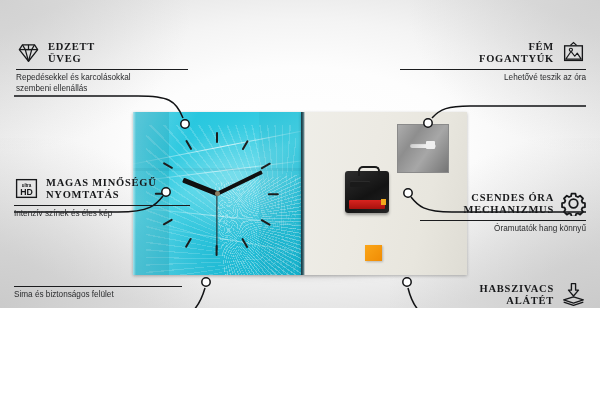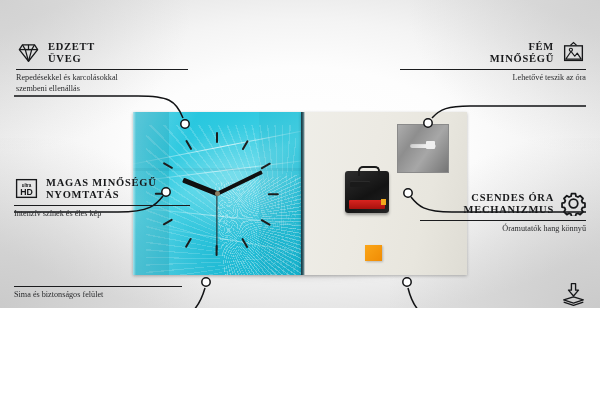--- a/index.html
+++ b/index.html
@@ -92,21 +92,21 @@
 
   
   .feat{position:absolute;}
   .feat .head{display:flex;align-items:center;gap:7px;}
   .feat.left .head{justify-content:flex-start;}
   .feat.right .head{justify-content:flex-end;}
   .titles{line-height:1.14;}
   .t1,.t2{font-family:"Liberation Serif",serif;font-weight:700;font-size:10.5px;letter-spacing:.75px;color:#17181a;white-space:nowrap;}
   .feat.right .t1,.feat.right .t2{text-align:right;}
   .rule{height:1.6px;background:#1b1c1e;margin:3.5px 0 3px 0;}
-  .desc{font-family:Liberation Serif, serif;font-size:8.2px;line-height:1.32;color:#2a2b2d;white-space:nowrap;}
+  .desc{font-family:Liberation Sans, sans-serif;font-size:8.2px;line-height:1.32;color:#2a2b2d;white-space:nowrap;}
   .feat.right .desc{text-align:right;}
   .ico{width:25px;height:25px;flex:0 0 25px;display:block;}
   .ico svg{display:block;width:25px;height:25px;}
 
   
   #f-glass{left:16px;top:40px;width:172px;}
   #f-print{left:14px;top:176px;width:176px;}
   #f-edge {left:14px;top:282px;width:168px;}
   #f-hook {right:14px;top:40px;width:186px;}
   #f-mech {right:14px;top:191px;width:166px;}
@@ -273,21 +273,21 @@
     <div class="rule"></div>
     <div class="desc">
       <div>Sima és biztonságos felület</div>
     </div>
   </div>
 
   <div class="feat right" id="f-hook">
     <div class="head">
       <span class="titles">
         <div class="t1">FÉM</div>
-        <div class="t2">MINŐSÉGŰ</div>
+        <div class="t2">FOGANTYÚK</div>
       </span>
       <span class="ico">
         <svg viewBox="0 0 24 24">
           <path d="M9 5.2 L12 2.4 L15 5.2" fill="none" stroke="#17181a" stroke-width="1.2"></path>
           <rect x="3.5" y="5.6" width="17" height="14" fill="none" stroke="#17181a" stroke-width="1.3"></rect>
           <path d="M4.6 18.4 L9.6 11 L13.2 15.6 L15.6 12.6 L19.4 18.4 Z" fill="none" stroke="#17181a" stroke-width="1.1" stroke-linejoin="round"></path>
           <circle cx="9.5" cy="9.4" r="1.5" fill="none" stroke="#17181a" stroke-width="1.1"></circle>
         </svg>
       </span>
     </div>
@@ -311,20 +311,24 @@
       </span>
     </div>
     <div class="rule"></div>
     <div class="desc">
       <div>Óramutatók hang könnyű</div>
     </div>
   </div>
 
   <div class="feat right" id="f-foam">
     <div class="head">
+      <span class="titles">
+        <div class="t1">HABSZIVACS</div>
+        <div class="t2">ALÁTÉT</div>
+      </span>
       <span class="ico">
         <svg viewBox="0 0 24 24">
           <path d="M10 1.6 h4 v6.2 h2.8 L12 13.4 L7.2 7.8 H10 Z" fill="none" stroke="#17181a" stroke-width="1.3" stroke-linejoin="round"></path>
           <path d="M12 14.2 L21.4 17.2 L12 20.2 L2.6 17.2 Z" fill="none" stroke="#17181a" stroke-width="1.3" stroke-linejoin="round"></path>
           <path d="M2.6 19.4 L12 22.4 L21.4 19.4" fill="none" stroke="#17181a" stroke-width="1.3" stroke-linejoin="round"></path>
         </svg>
       </span>
     </div>
     <div class="rule"></div>
   </div>

